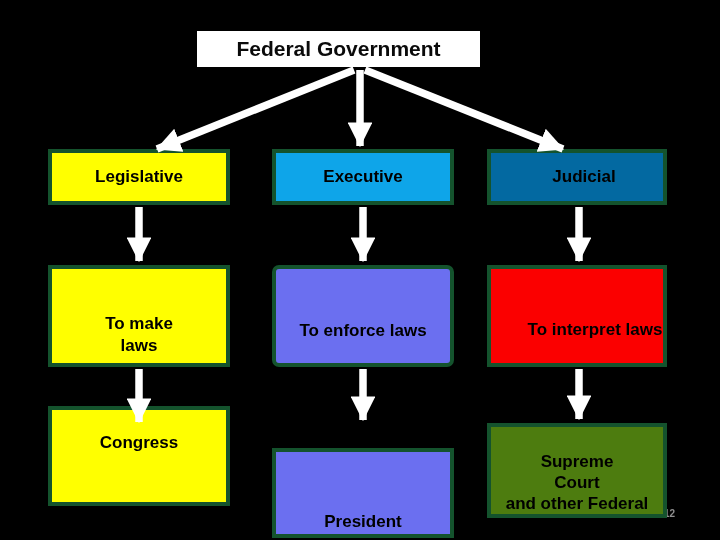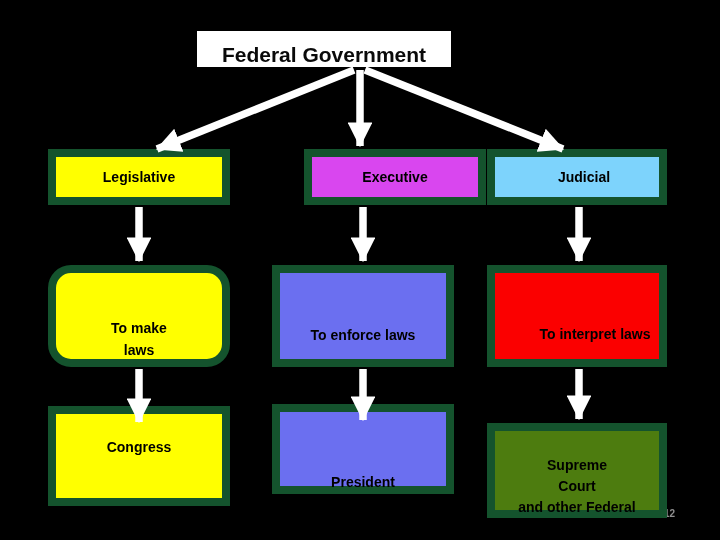--- a/index.html
+++ b/index.html
@@ -7,54 +7,54 @@
     position: relative;
     width: 720px;
     height: 540px;
     background: #000;
     overflow: hidden;
     font-family: "Liberation Sans", sans-serif;
   }
   .title-box {
     position: absolute;
     left: 197px; top: 31px;
-    width: 254px; height: 36px;
+    width: 283px; height: 36px;
     background: #FFFFFF;
-    display: flex; align-items: flex-end; justify-content: center;
+    display: flex; align-items: center; justify-content: center;
     z-index: 2;
   }
   .title-box span {
     font-size: 21px; font-weight: bold; color: #0A0A0A; letter-spacing: 0px;
   }
   .box {
     position: absolute;
     box-sizing: border-box;
-    border: 8px solid #14532d;
+    border: 4px solid #14532d;
     color: #000;
     font-weight: bold;
-    font-size: 14px;
+    font-size: 17px;
     text-align: center;
     white-space: pre-line;
     line-height: 22px;
     z-index: 1;
   }
   
   .c0 { left: 48px;  width: 182px; }
   .c1 { left: 272px; width: 182px; }
   .c2 { left: 487px; width: 180px; }
   
   .r1 { top: 149px; height: 56px; display: flex; align-items: center; justify-content: center; }
   
   .r2 { top: 265px; height: 102px; }
   .r2.c0 { padding-top: 22px; }
   .r2.c1 { padding-top: 29px; }
   .r2.c2 { padding-top: 28px; }
   
   .r3.c0 { top: 406px; height: 100px; }
-  .r3.c1 { top: 404px; height: 90px;  padding-top: 37px; }
+  .r3.c1 { top: 448px; height: 90px;  padding-top: 37px; }
   .r3.c2 { top: 423px; height: 95px;  padding-top: 3px; line-height: 21px; }
   .arrows {
     position: absolute;
     left: 0; top: 0;
     z-index: 3;
     pointer-events: none;
   }
   .page-number {
     position: absolute;
     left: 664px; top: 508px;
@@ -71,39 +71,39 @@
 
   <div class="page-number">12</div>
 
   <div class="title-box" style="background: rgb(255, 255, 255);">
     <span>Federal Government</span>
   </div>
 
   <div class="box r1 c0" style="background: rgb(255, 255, 0);">
     <span>Legislative</span>
   </div>
-  <div class="box r2 c0" style="background: rgb(255, 255, 0); border-radius: 23px;">
+  <div class="box r2 c0" style="background: rgb(255, 255, 0);">
     <span>To make
 laws</span>
   </div>
   <div class="box r3 c0" style="background: rgb(255, 255, 0);">
     <span>Congress</span>
   </div>
 
-  <div class="box r1 c1" style="background: #d946ef; margin-left: 32px;">
+  <div class="box r1 c1" style="background: #0ea5e9;">
     <span>Executive</span>
   </div>
-  <div class="box r2 c1" style="background: rgb(107, 111, 240);">
+  <div class="box r2 c1" style="background: rgb(107, 111, 240); border-radius: 7px;">
     <span>To enforce laws</span>
   </div>
   <div class="box r3 c1" style="background: rgb(107, 111, 240);">
     <span>President</span>
   </div>
 
-  <div class="box r1 c2" style="background: #7dd3fc; padding-left: 14px;">
+  <div class="box r1 c2" style="background: #0369a1; padding-left: 14px;">
     <span>Judicial</span>
   </div>
   <div class="box r2 c2" style="background: rgb(251, 0, 0); padding-left: 36px;">
     <span>To interpret laws</span>
   </div>
   <div class="box r3 c2" style="background: #4d7c0f;">
     <span>Supreme
 Court
 and other Federal
 Courts</span>

